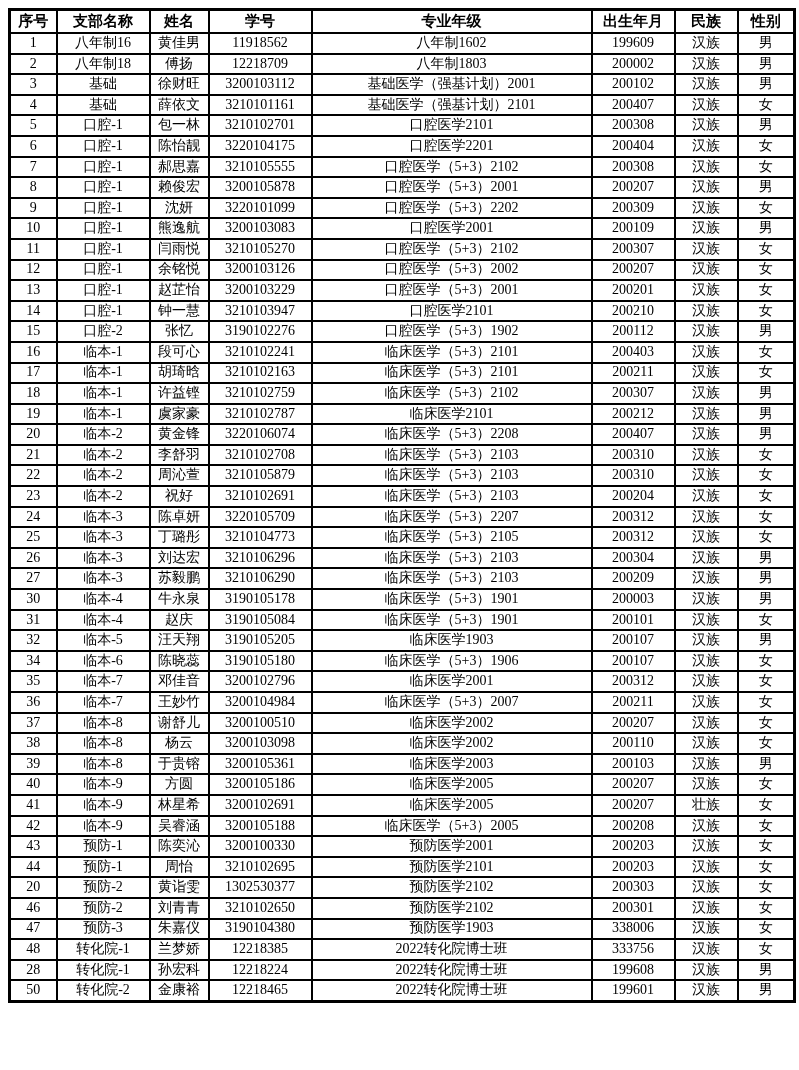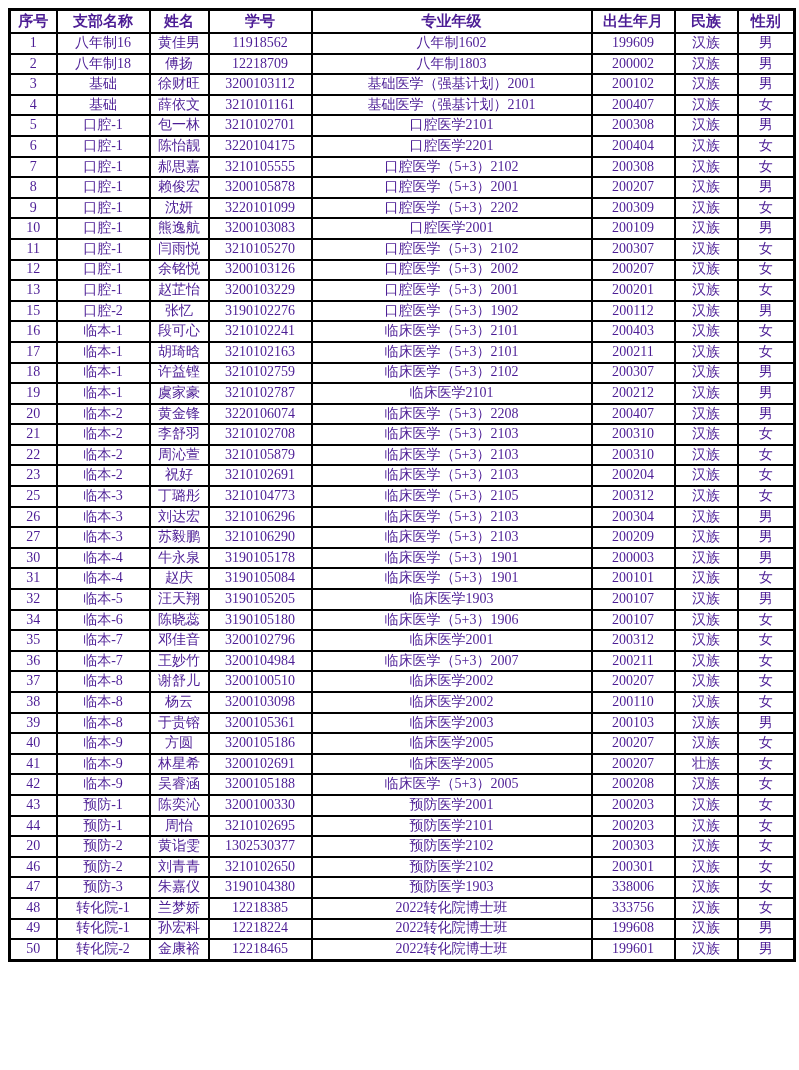--- a/index.html
+++ b/index.html
@@ -10,21 +10,21 @@
     height: 1070px;
     overflow: hidden;
   }
   .roster-table {
     border-collapse: collapse;
     table-layout: fixed;
     margin: 8px 0 0 8px;
     width: 785px;
     border: 3px solid #000000;
     font-family: "Liberation Serif", "DejaVu Serif", serif;
-    color: #4c1d95;
+    color: #000000;
     background: #ffffff;
   }
   .roster-table th,
   .roster-table td {
     border: 2px solid #000000;
     text-align: center;
     vertical-align: middle;
     padding: 0;
     overflow: hidden;
     white-space: nowrap;
@@ -192,20 +192,30 @@
         <td>13</td>
         <td>口腔-1</td>
         <td>赵芷怡</td>
         <td>3200103229</td>
         <td>口腔医学（5+3）2001</td>
         <td>200201</td>
         <td>汉族</td>
         <td>女</td>
       </tr>
       <tr>
+        <td>14</td>
+        <td>口腔-1</td>
+        <td>钟一慧</td>
+        <td>3210103947</td>
+        <td>口腔医学2101</td>
+        <td>200210</td>
+        <td>汉族</td>
+        <td>女</td>
+      </tr>
+      <tr>
         <td>15</td>
         <td>口腔-2</td>
         <td>张忆</td>
         <td>3190102276</td>
         <td>口腔医学（5+3）1902</td>
         <td>200112</td>
         <td>汉族</td>
         <td>男</td>
       </tr>
       <tr>
@@ -278,20 +288,30 @@
         <td>汉族</td>
         <td>女</td>
       </tr>
       <tr>
         <td>23</td>
         <td>临本-2</td>
         <td>祝好</td>
         <td>3210102691</td>
         <td>临床医学（5+3）2103</td>
         <td>200204</td>
+        <td>汉族</td>
+        <td>女</td>
+      </tr>
+      <tr>
+        <td>24</td>
+        <td>临本-3</td>
+        <td>陈卓妍</td>
+        <td>3220105709</td>
+        <td>临床医学（5+3）2207</td>
+        <td>200312</td>
         <td>汉族</td>
         <td>女</td>
       </tr>
       <tr>
         <td>25</td>
         <td>临本-3</td>
         <td>丁璐彤</td>
         <td>3210104773</td>
         <td>临床医学（5+3）2105</td>
         <td>200312</td>
@@ -492,21 +512,21 @@
         <td>48</td>
         <td>转化院-1</td>
         <td>兰梦娇</td>
         <td>12218385</td>
         <td>2022转化院博士班</td>
         <td>333756</td>
         <td>汉族</td>
         <td>女</td>
       </tr>
       <tr>
-        <td>49</td>
+        <td>28</td>
         <td>转化院-1</td>
         <td>孙宏科</td>
         <td>12218224</td>
         <td>2022转化院博士班</td>
         <td>199608</td>
         <td>汉族</td>
         <td>男</td>
       </tr>
       <tr>
         <td>50</td>

